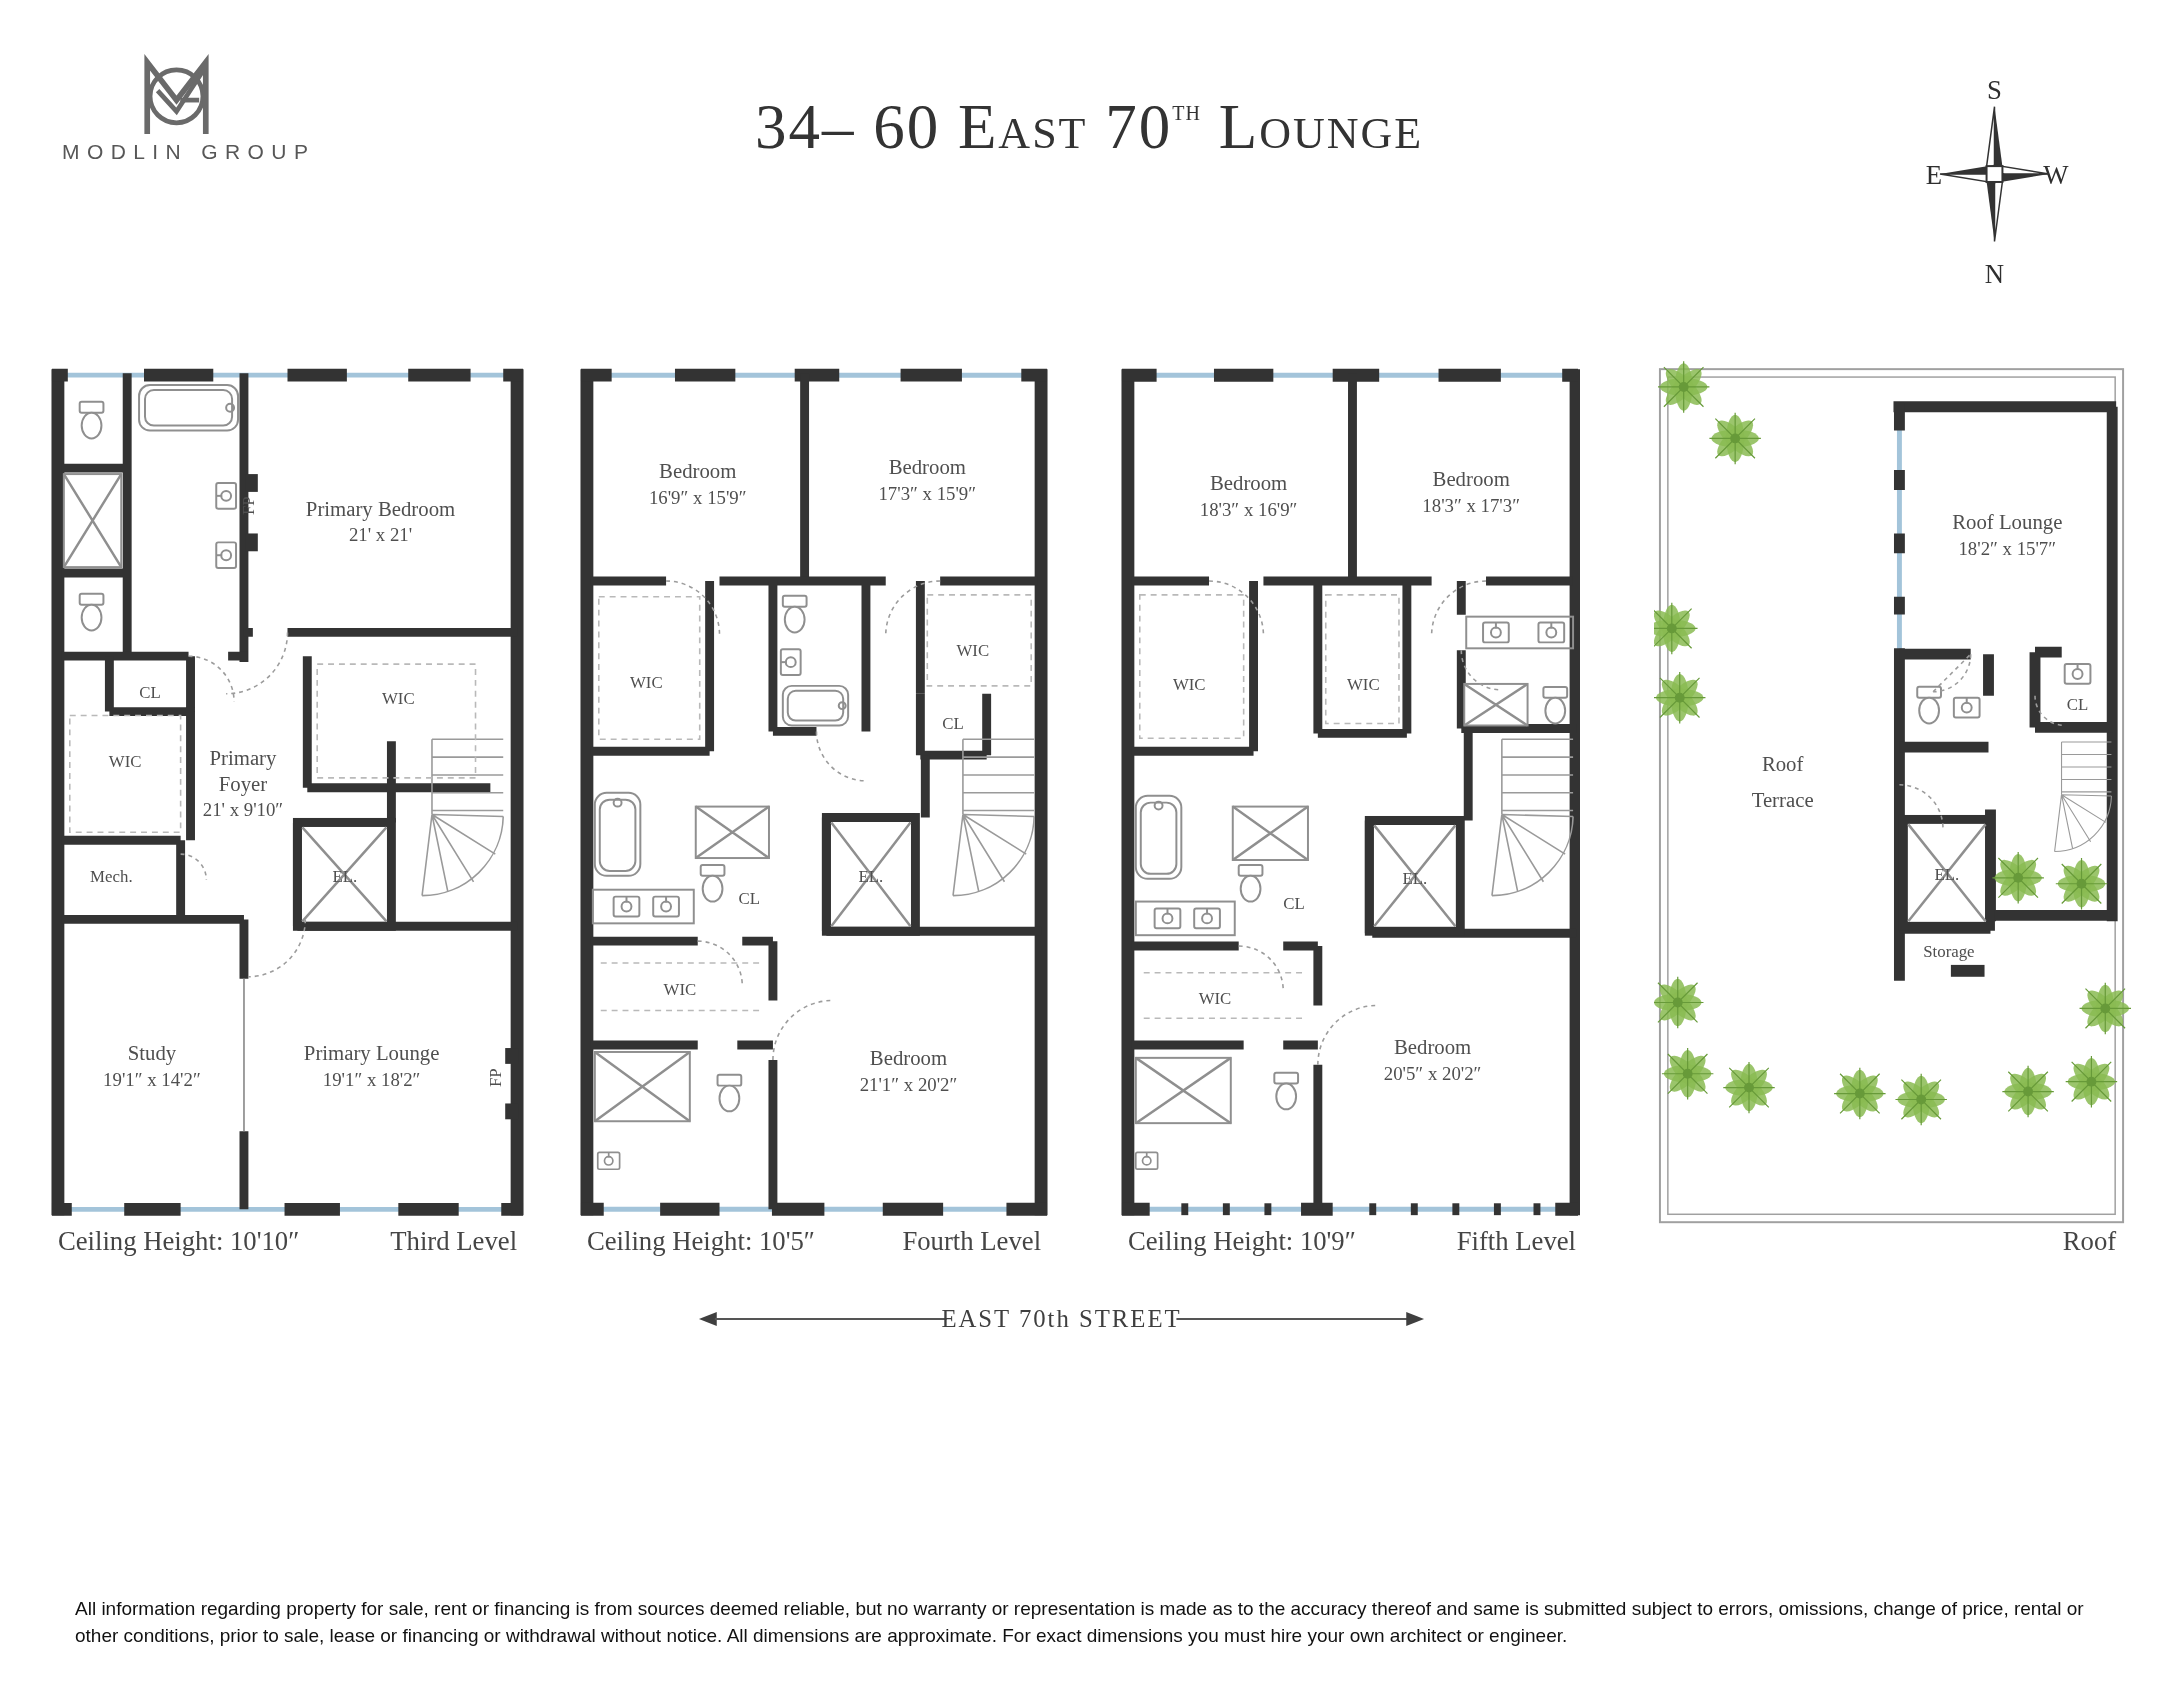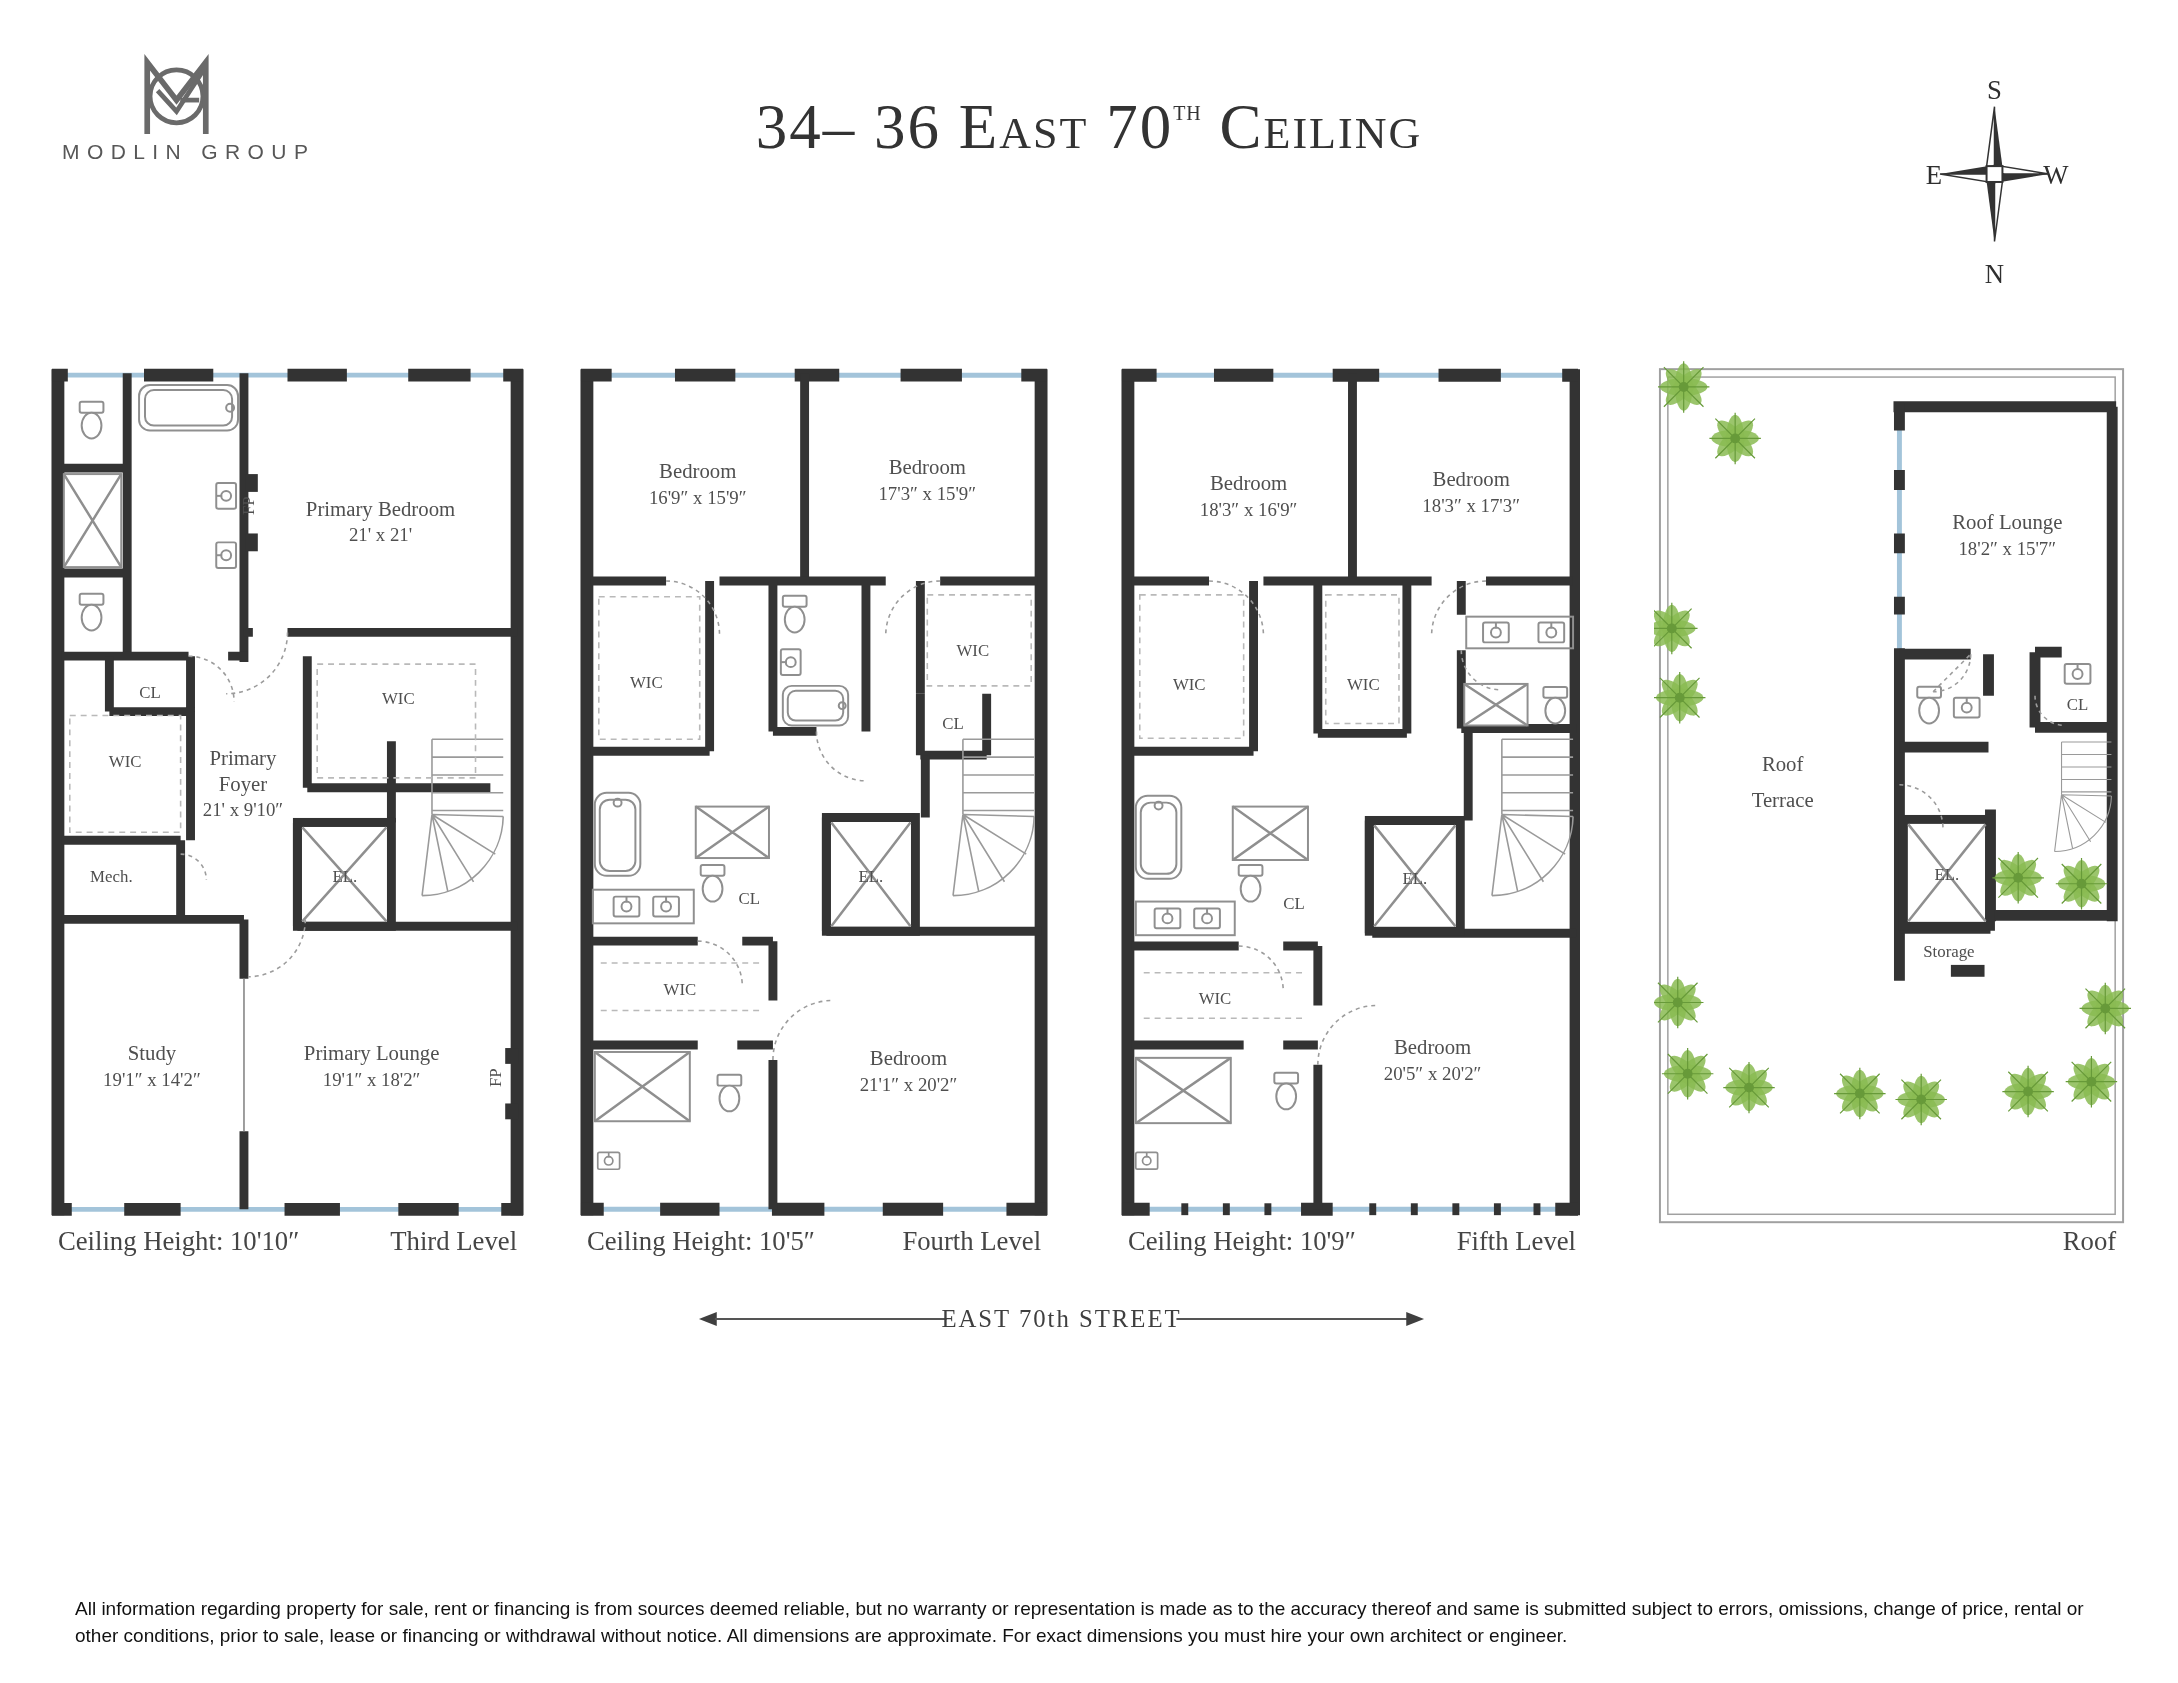--- a/index.html
+++ b/index.html
@@ -82,21 +82,21 @@
   <div class="logo-wrap">
     <svg width="79" height="85" viewBox="0 0 80 90">
       <circle cx="40" cy="48" r="28" stroke="#6a6a6a" stroke-width="5" fill="none"></circle>
       <path d="M9,88 V12 L40,52 L71,12 V88" stroke="#6a6a6a" stroke-width="6" fill="none"></path>
       <path d="M20,42 L40,64 L70,18" stroke="#6a6a6a" stroke-width="5" fill="none"></path>
       <path d="M44,52 H64" stroke="#6a6a6a" stroke-width="5" fill="none"></path>
     </svg>
     <div class="logo-text">MODLIN GROUP</div>
   </div>
 
-  <div class="title"><span>34– 36 East 70</span><sup>th</sup><span> Ceiling</span></div>
+  <div class="title"><span>34– 60 East 70</span><sup>th</sup><span> Lounge</span></div>
 
   <svg class="compass" width="149" height="228" viewBox="0 0 150 230">
     <text x="75" y="34">S</text>
     <text x="14" y="120">E</text>
     <text x="137" y="120">W</text>
     <text x="75" y="220">N</text>
     <g>
       <polygon points="75,42 66,110 75,110" fill="#fff" stroke="#333" stroke-width="1.5"></polygon>
       <polygon points="75,42 84,110 75,110" fill="#333"></polygon>
       <polygon points="130,110 75,101 75,110" fill="#fff" stroke="#333" stroke-width="1.5"></polygon>

